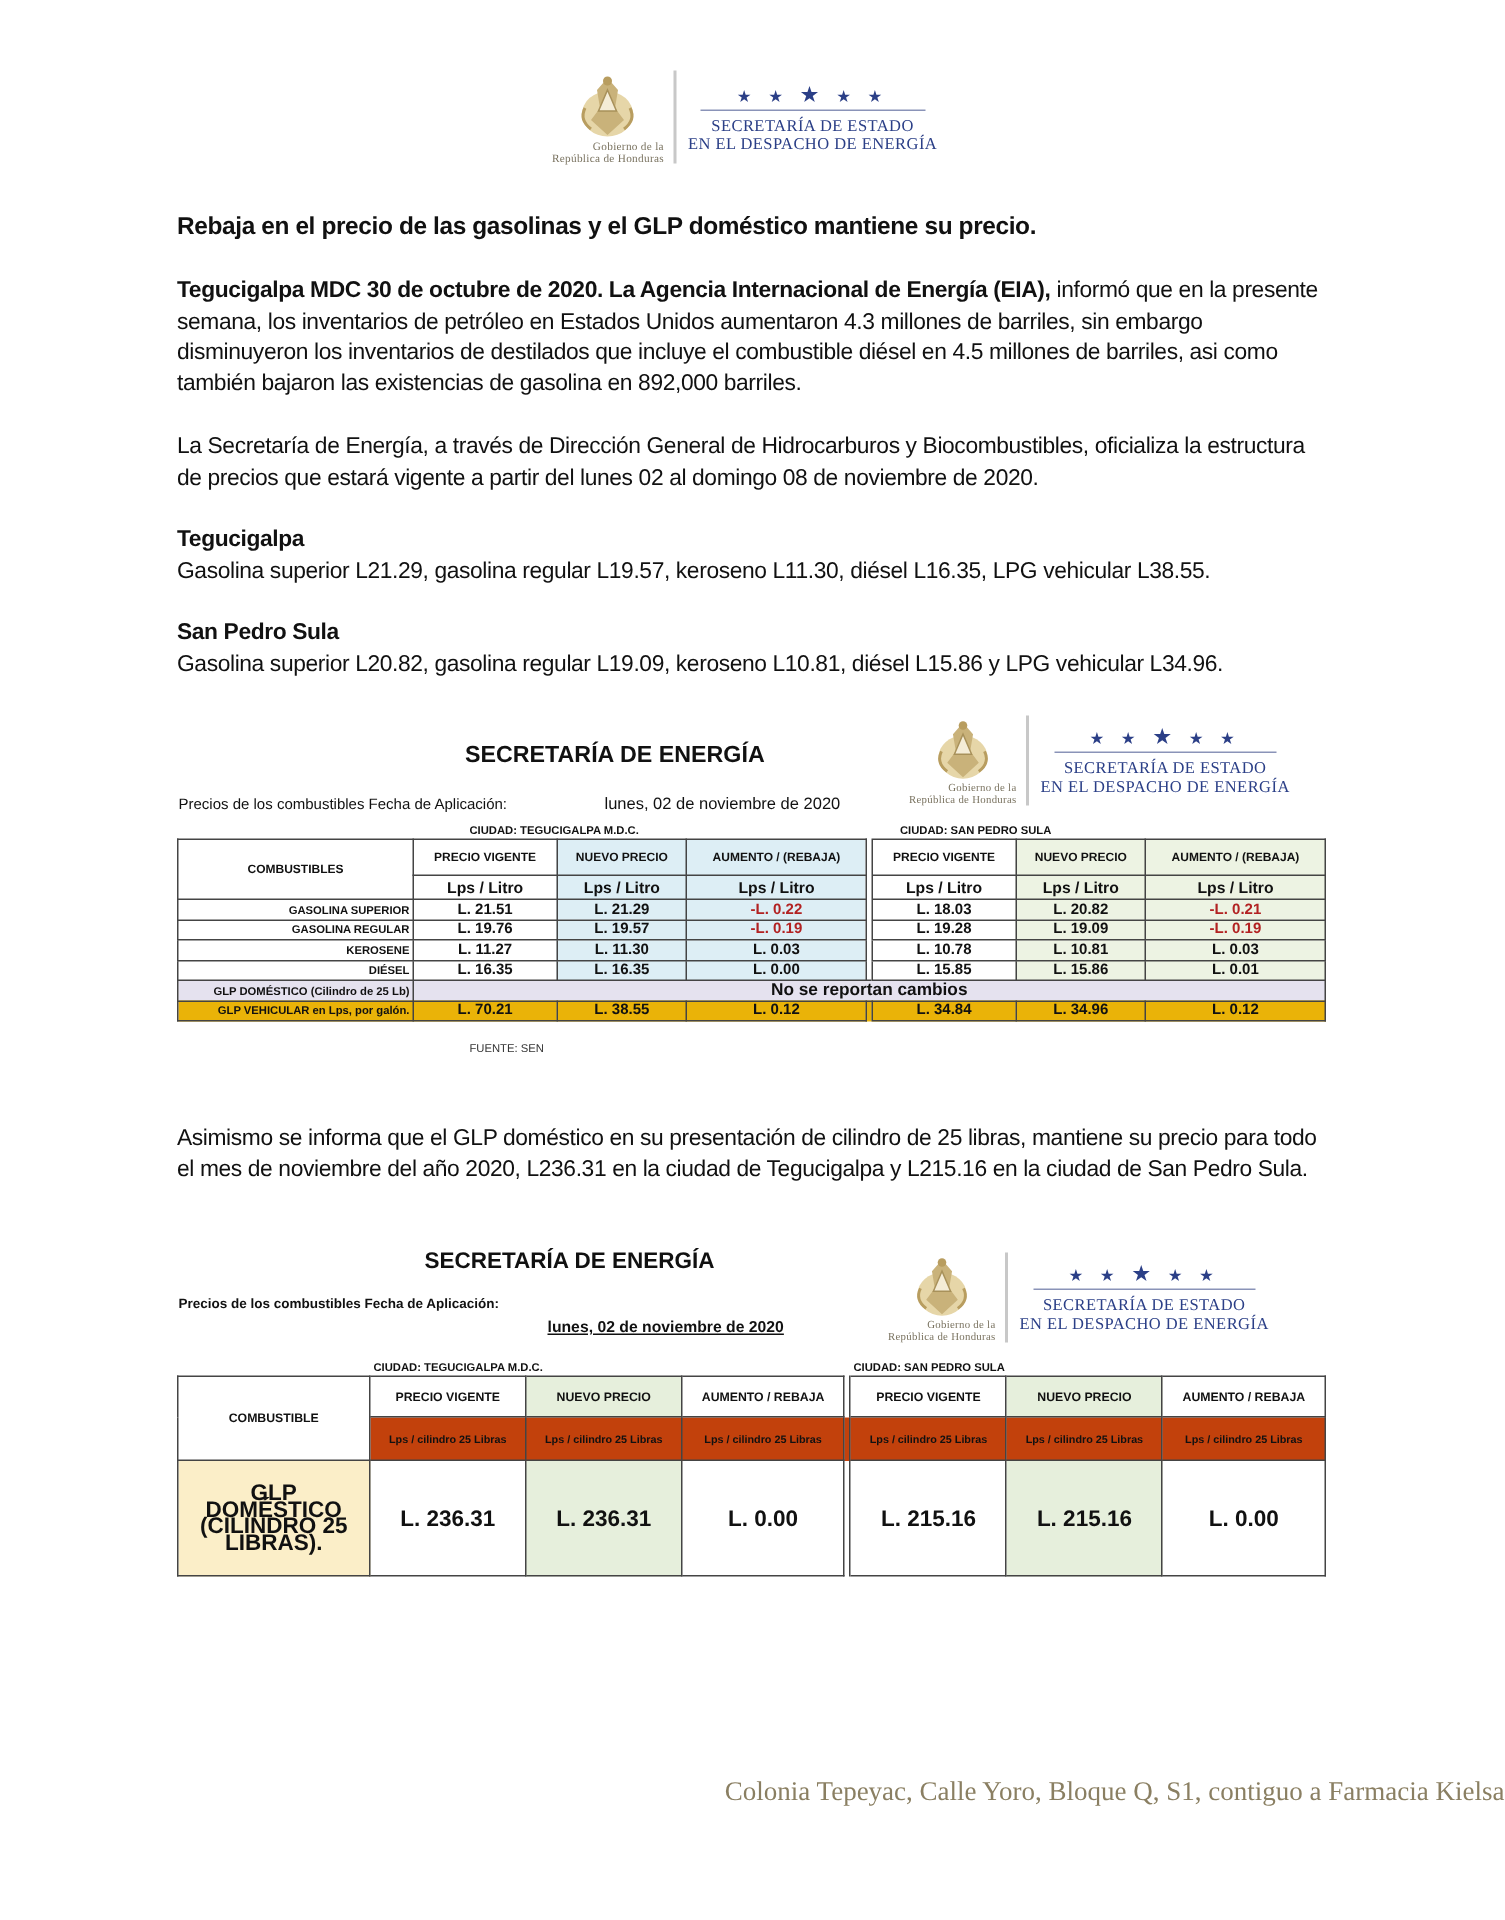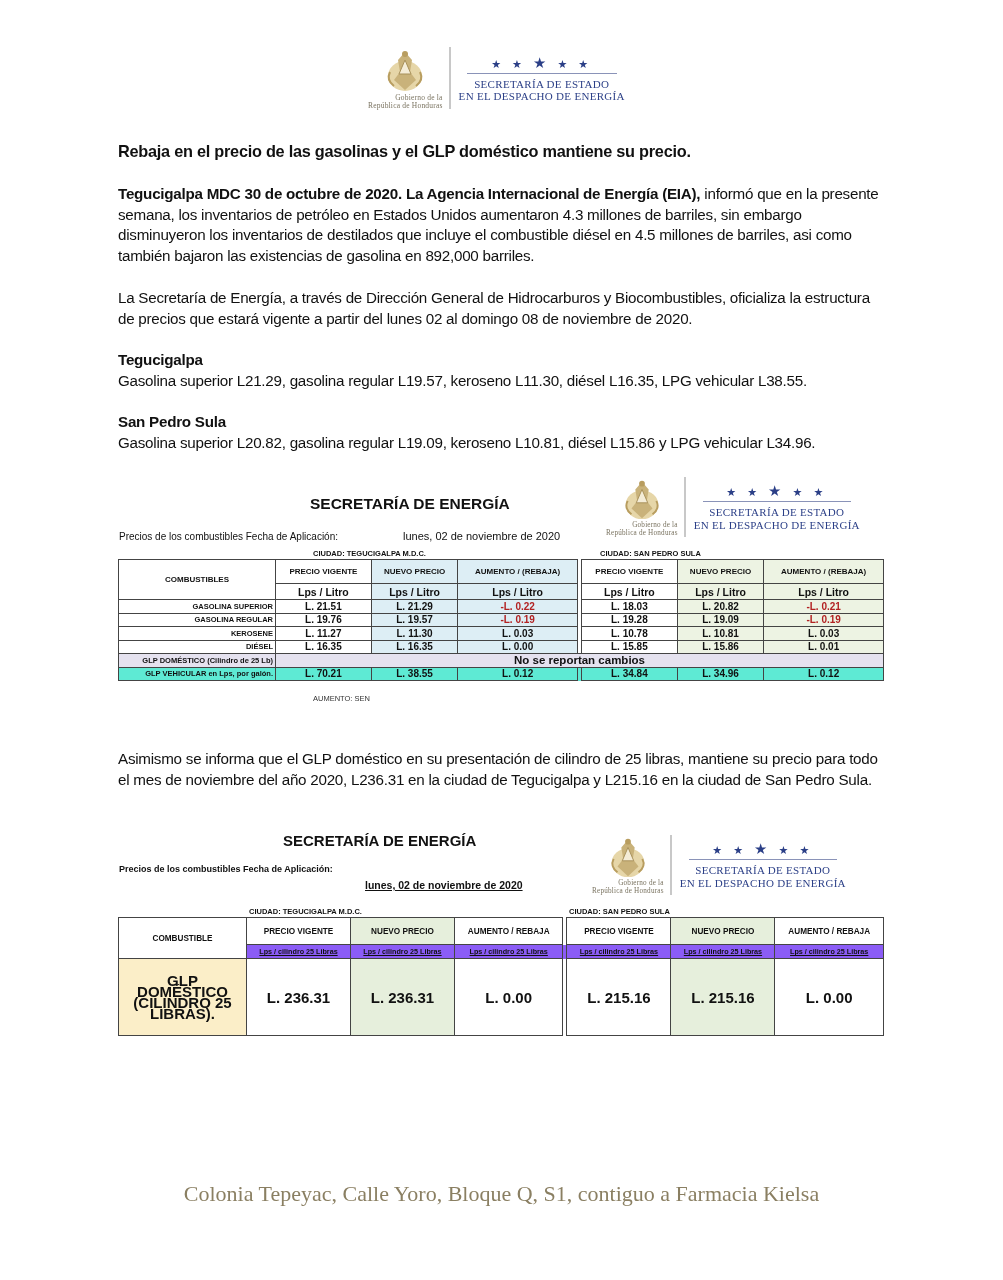--- a/index.html
+++ b/index.html
@@ -70,40 +70,40 @@
   #tab1 tr.hdr td { height: 24px; font-size: 8px; }
   #tab1 tr.unit td { height: 16px; font-size: 10.5px; }
   #tab1 td.name { text-align: right; font-size: 7.5px; padding-right: 2px; width: 157px; }
   #tab1 td.combo { font-size: 11.5px; }
   #tab1 td.gap { width: 4px; border-top: none; border-bottom: none; background: #fff; }
   #tab1 .tgu-new { background: #ddeef5; }
   #tab1 .sps-col { background: #edf3e3; }
   #tab1 .neg { color: #b22222; }
   #tab1 tr.glpd td { background: #e5e2ef; }
   #tab1 tr.glpd td.msg { font-size: 11.5px; }
-  #tab1 tr.glpv td { background: #5eead4; }
+  #tab1 tr.glpv td { background: #eab308; }
 
   
   .t2-title { position: absolute; left: 283px; top: 832px; font-size: 15px; font-weight: bold; }
   .t2-date-label { position: absolute; left: 119px; top: 864px; font-size: 9px; font-weight: bold; }
   .t2-date { position: absolute; left: 365px; top: 879px; font-size: 10.5px; font-weight: bold; text-decoration: underline; }
   .t2-city-tgu { left: 249px; top: 907px; }
   .t2-city-sps { left: 569px; top: 907px; }
   #tab2 { left: 118px; top: 917px; width: 766px; }
   #tab2 td { border: 1px solid #444; }
   #tab2 tr.hdr td { height: 27px; font-size: 8.2px; }
-  #tab2 tr.unit td { height: 14px; font-size: 7.2px; background: #8b5cf6; text-decoration: underline; }
+  #tab2 tr.unit td { height: 29px; font-size: 7.2px; background: #c2410c; }
   #tab2 tr.val td { height: 40px; font-size: 15px; }
   #tab2 td.combo { font-size: 13px; width: 128px; }
   #tab2 td.name { background: #fbeec8; font-size: 7.8px; line-height: 11px; padding: 16px 3px; }
   #tab2 td.gap { width: 4px; border-top: none; border-bottom: none; background: #fff; }
   #tab2 .newc { background: #e6efdc; }
 
   
-  .footer { position: absolute; left: 0; width: 1003px; top: 1183px; text-align: center; font-family: "Liberation Serif", serif; color: #8a7f62; font-size: 22px; line-height: 22px; }
+  .footer { position: absolute; left: 0; width: 1003px; top: 1183px; text-align: right; font-family: "Liberation Serif", serif; color: #8a7f62; font-size: 18px; line-height: 22px; }
 </style>
 </head>
 <body>
 
 <div class="logo" id="logo-top">
   <div class="crest">
 
   <svg viewBox="0 0 46 48">
     <ellipse cx="23" cy="30" rx="17" ry="15" fill="#e6d6a8"></ellipse>
     <path d="M23 6 L30 14 L28 26 L34 34 L23 44 L12 34 L18 26 L16 14 Z" fill="#c9b27a"></path>
@@ -240,21 +240,21 @@
     <td>L. 70.21</td>
     <td>L. 38.55</td>
     <td>L. 0.12</td>
     <td class="gap"></td>
     <td>L. 34.84</td>
     <td>L. 34.96</td>
     <td>L. 0.12</td>
   </tr>
 </tbody>
   </table>
-<div class="fuente">AUMENTO: SEN</div>
+<div class="fuente">FUENTE: SEN</div>
 
 <div class="txt p3">Asimismo se informa que el GLP doméstico en su presentación de cilindro de 25 libras, mantiene su precio para todo el mes de noviembre del año 2020, L236.31 en la ciudad de Tegucigalpa y L215.16 en la ciudad de San Pedro Sula.</div>
 
 <div class="t2-title">SECRETARÍA DE ENERGÍA</div>
 <div class="t2-date-label">Precios de los combustibles Fecha de Aplicación:</div>
 <div class="t2-date">lunes, 02 de noviembre de 2020</div>
 
 <div class="logo" id="logo-t2">
   <div class="crest">
 

